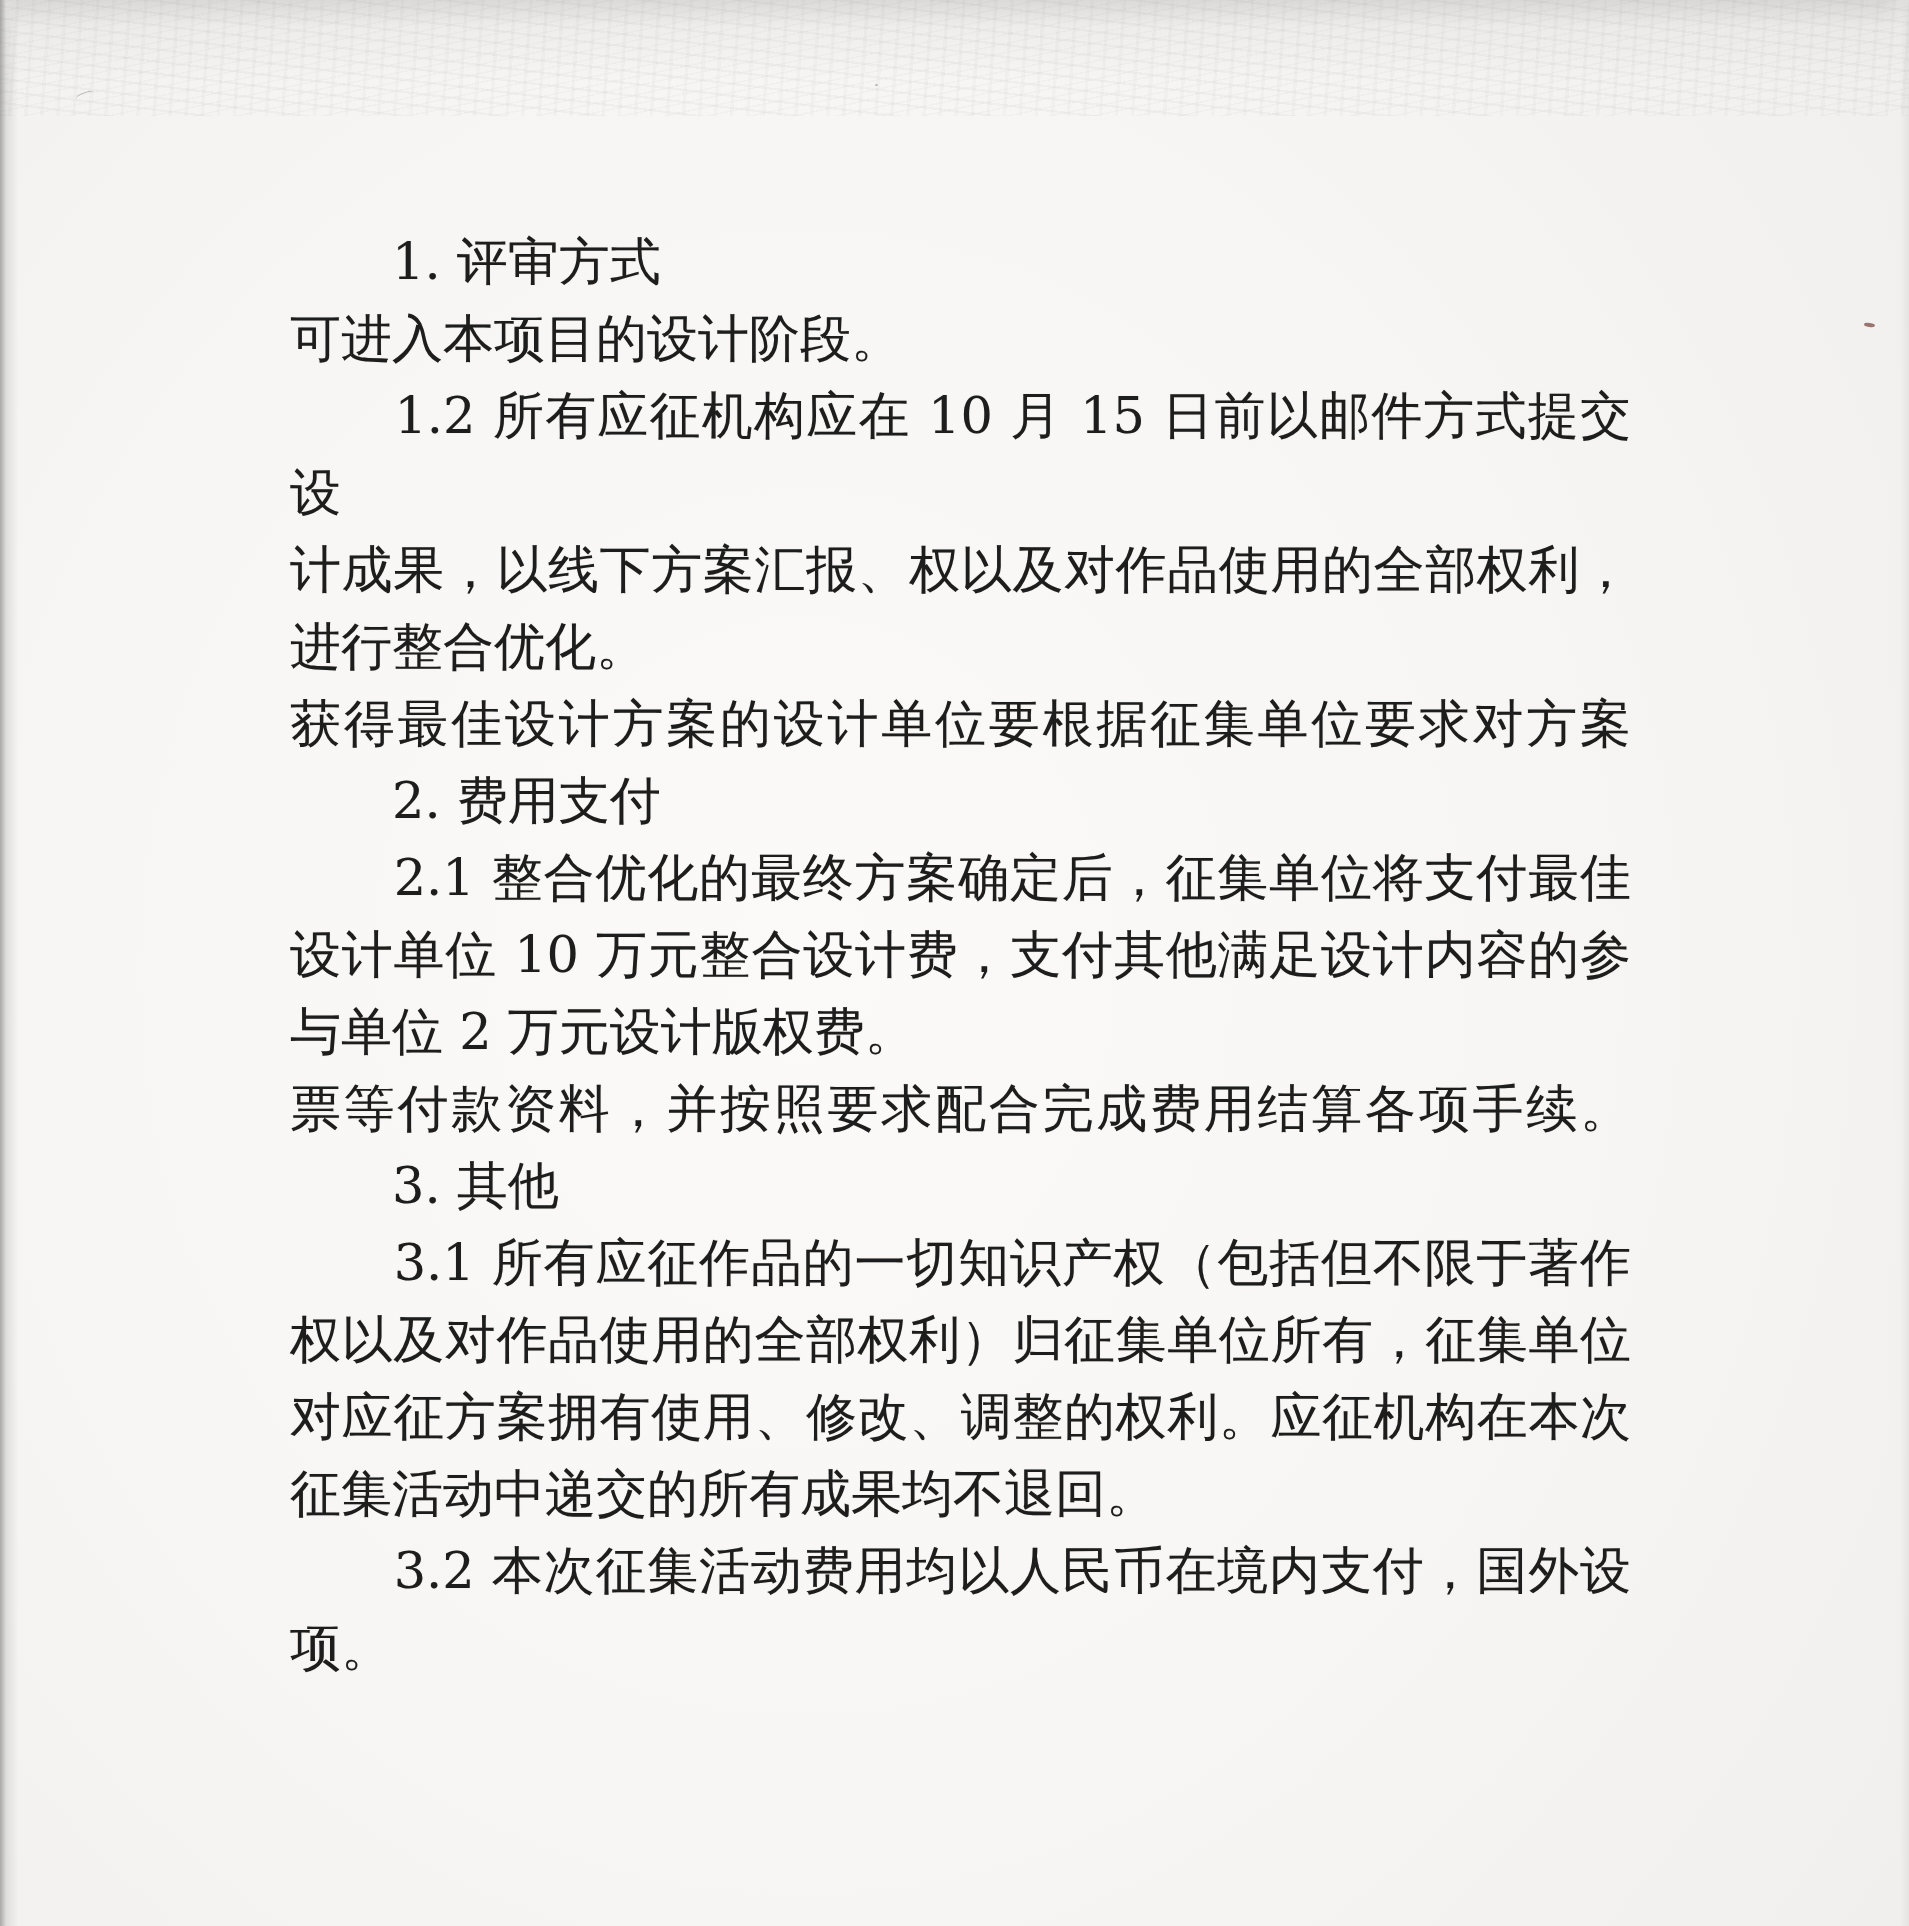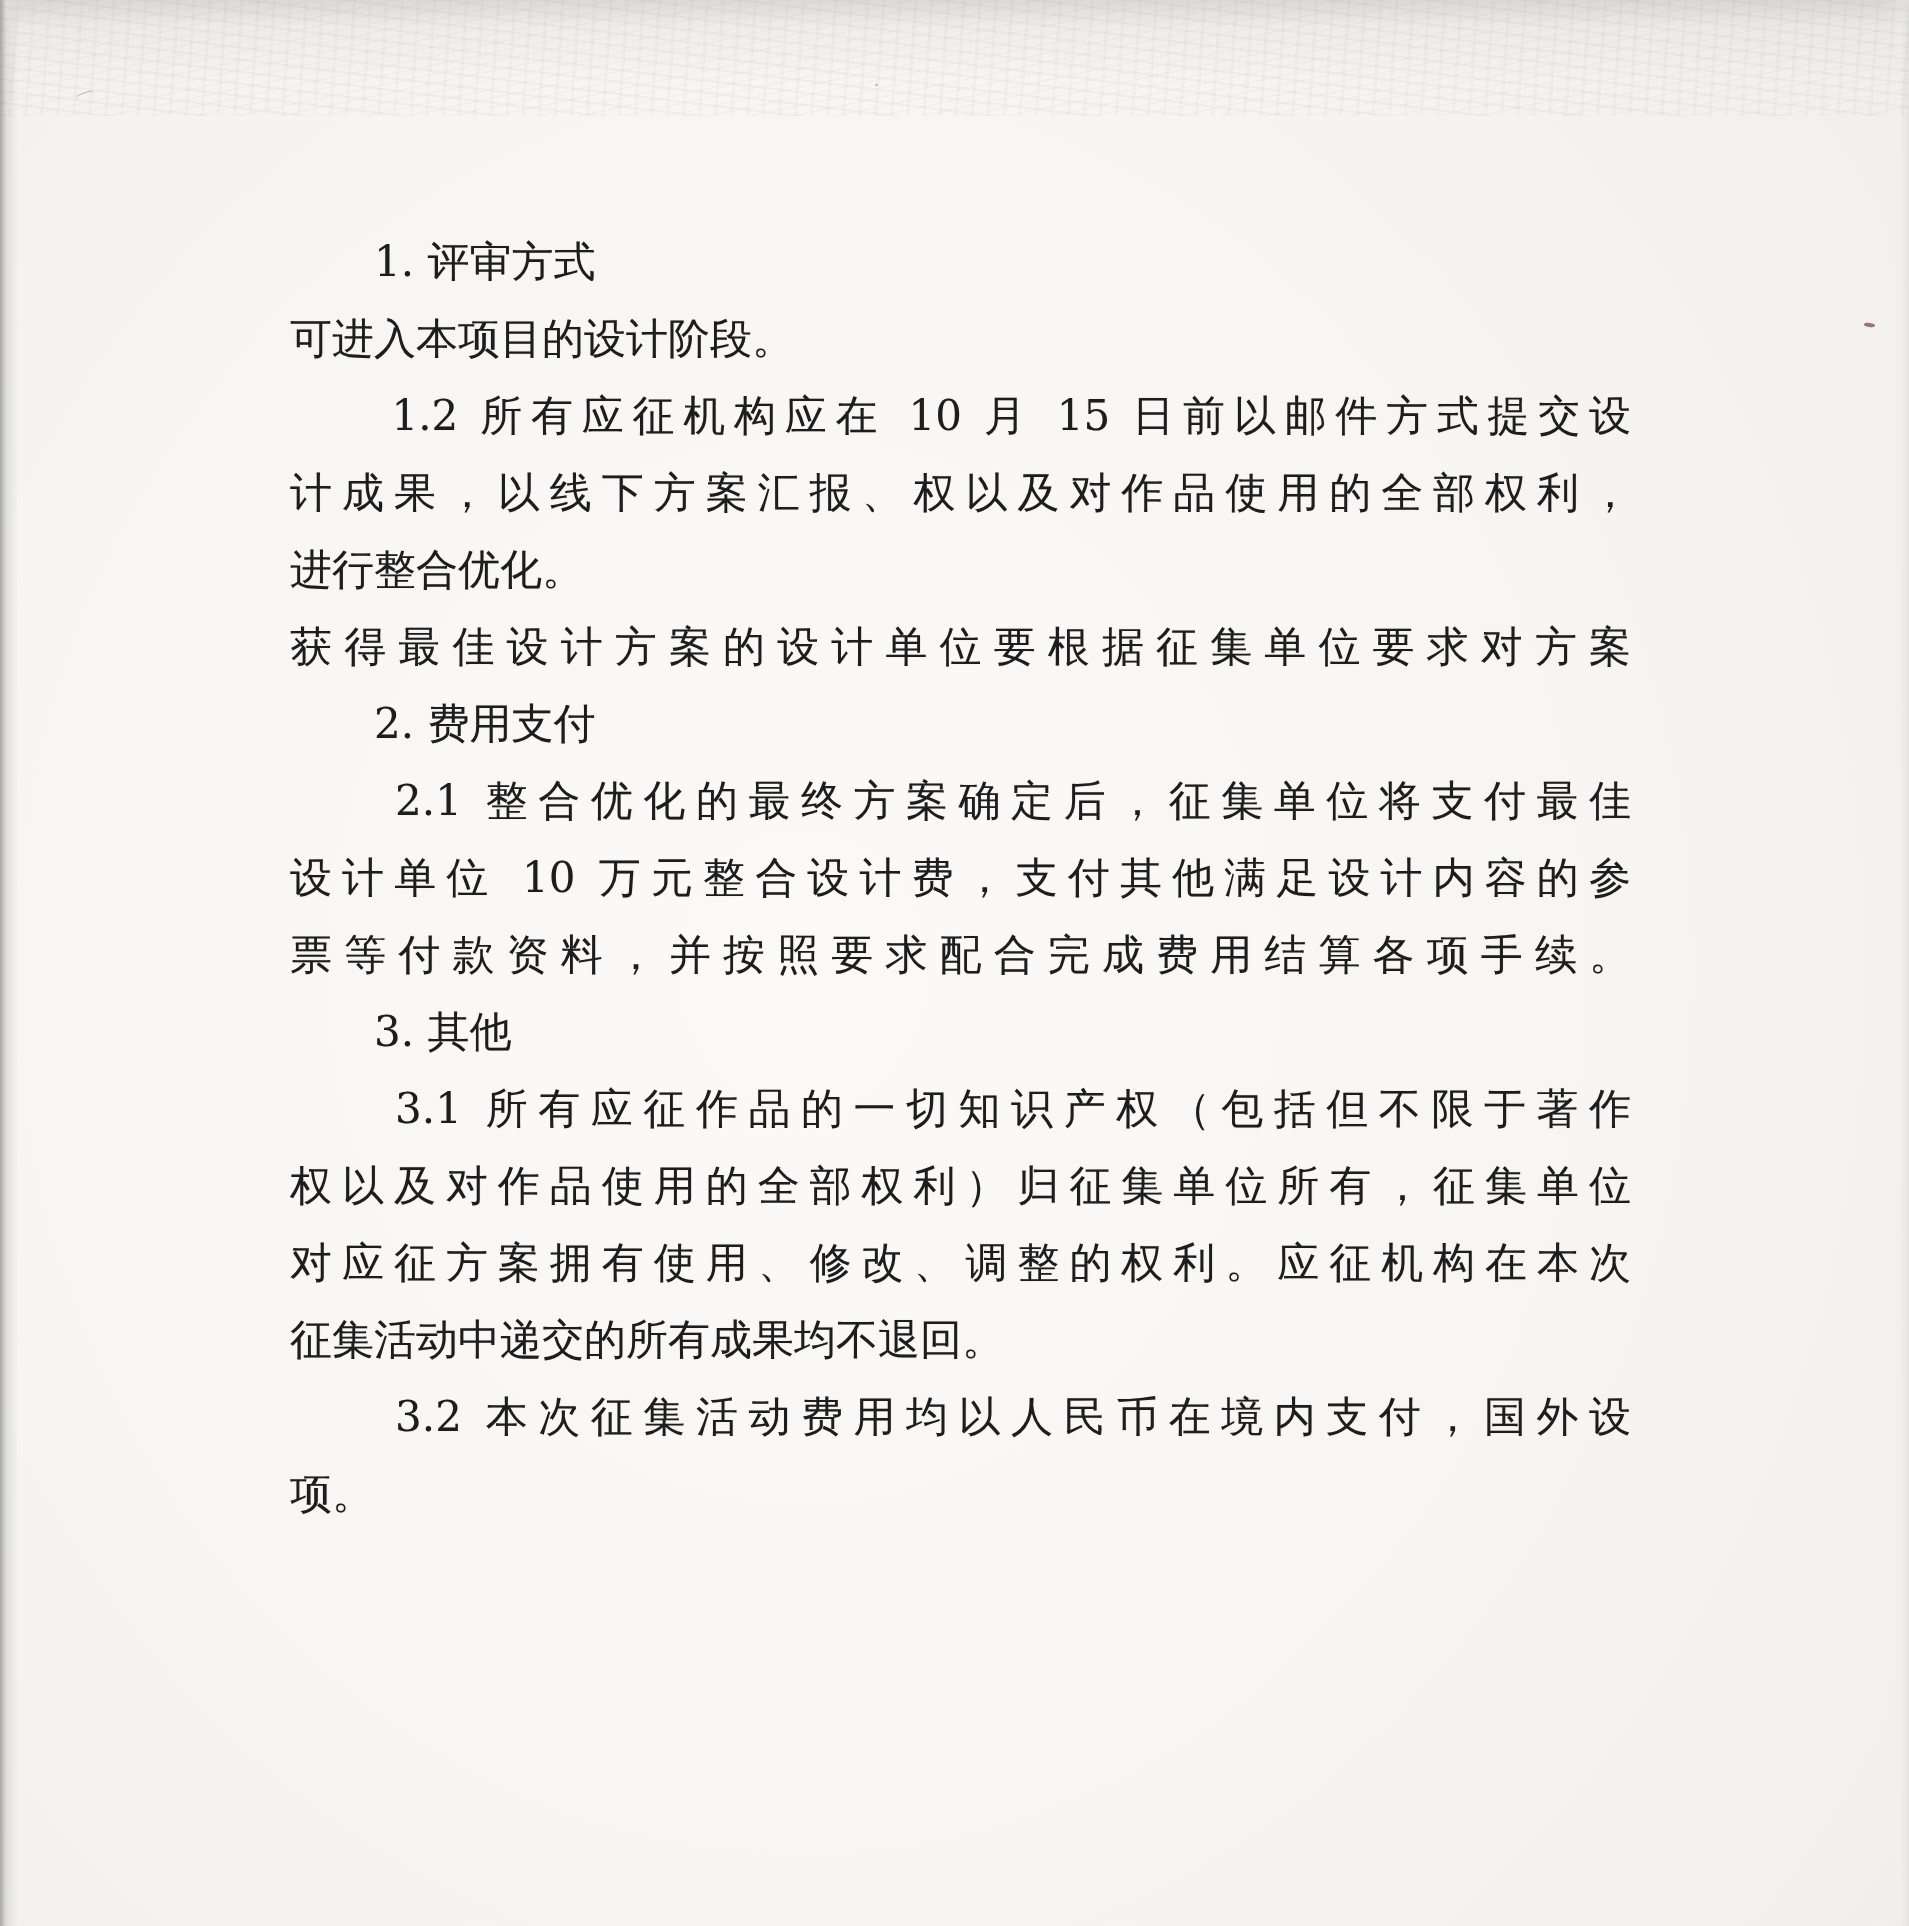--- a/index.html
+++ b/index.html
@@ -21,21 +21,21 @@
     background-image:
       repeating-linear-gradient(7deg,  rgba(128,128,126,0.07) 0 2.3px,  rgba(128,128,126,0) 2.3px 12px),
       repeating-linear-gradient(-12deg, rgba(140,140,138,0.06) 0 1.5px, rgba(140,140,138,0) 1.5px 8.9px),
       repeating-linear-gradient(94deg, rgba(120,120,118,0.05) 0 3.5px, rgba(120,120,118,0) 3.5px 16px);
     opacity:.8;
   }
   .content{
     position:absolute;
     left:290px;top:223px;width:1341px;
     font-family:"DejaVu Serif","Liberation Serif",serif;
-    font-size:42px;line-height:77px;
+    font-size:51px;line-height:77px;
     color:#1d1d1d;
     text-shadow:0 0 0.8px rgba(30,30,30,0.28);
   }
   .para{margin:0;padding:0;}
   .line{text-align:justify;}
   .line.full{text-align-last:justify;}
   .speck-red{
     position:absolute;left:1864px;top:323px;width:10.8px;height:3.9px;
     background:#7c4a43;border-radius:50%;transform:rotate(8deg);opacity:.75;
   }
@@ -70,20 +70,21 @@
         <div class="line full">计成果，以线下方案汇报、权以及对作品使用的全部权利，</div>
         <div class="line">进行整合优化。</div>
         <div class="line full">获得最佳设计方案的设计单位要根据征集单位要求对方案</div>
       </div>
       <div class="para">
         <div class="line">　　2. 费用支付</div>
       </div>
       <div class="para">
         <div class="line full">　　2.1 整合优化的最终方案确定后，征集单位将支付最佳</div>
         <div class="line full">设计单位 10 万元整合设计费，支付其他满足设计内容的参</div>
+        <div class="line">与单位 2 万元设计版权费。</div>
       </div>
       <div class="para">
         <div class="line full">票等付款资料，并按照要求配合完成费用结算各项手续。</div>
       </div>
       <div class="para">
         <div class="line">　　3. 其他</div>
       </div>
       <div class="para">
         <div class="line full">　　3.1 所有应征作品的一切知识产权（包括但不限于著作</div>
         <div class="line full">权以及对作品使用的全部权利）归征集单位所有，征集单位</div>

